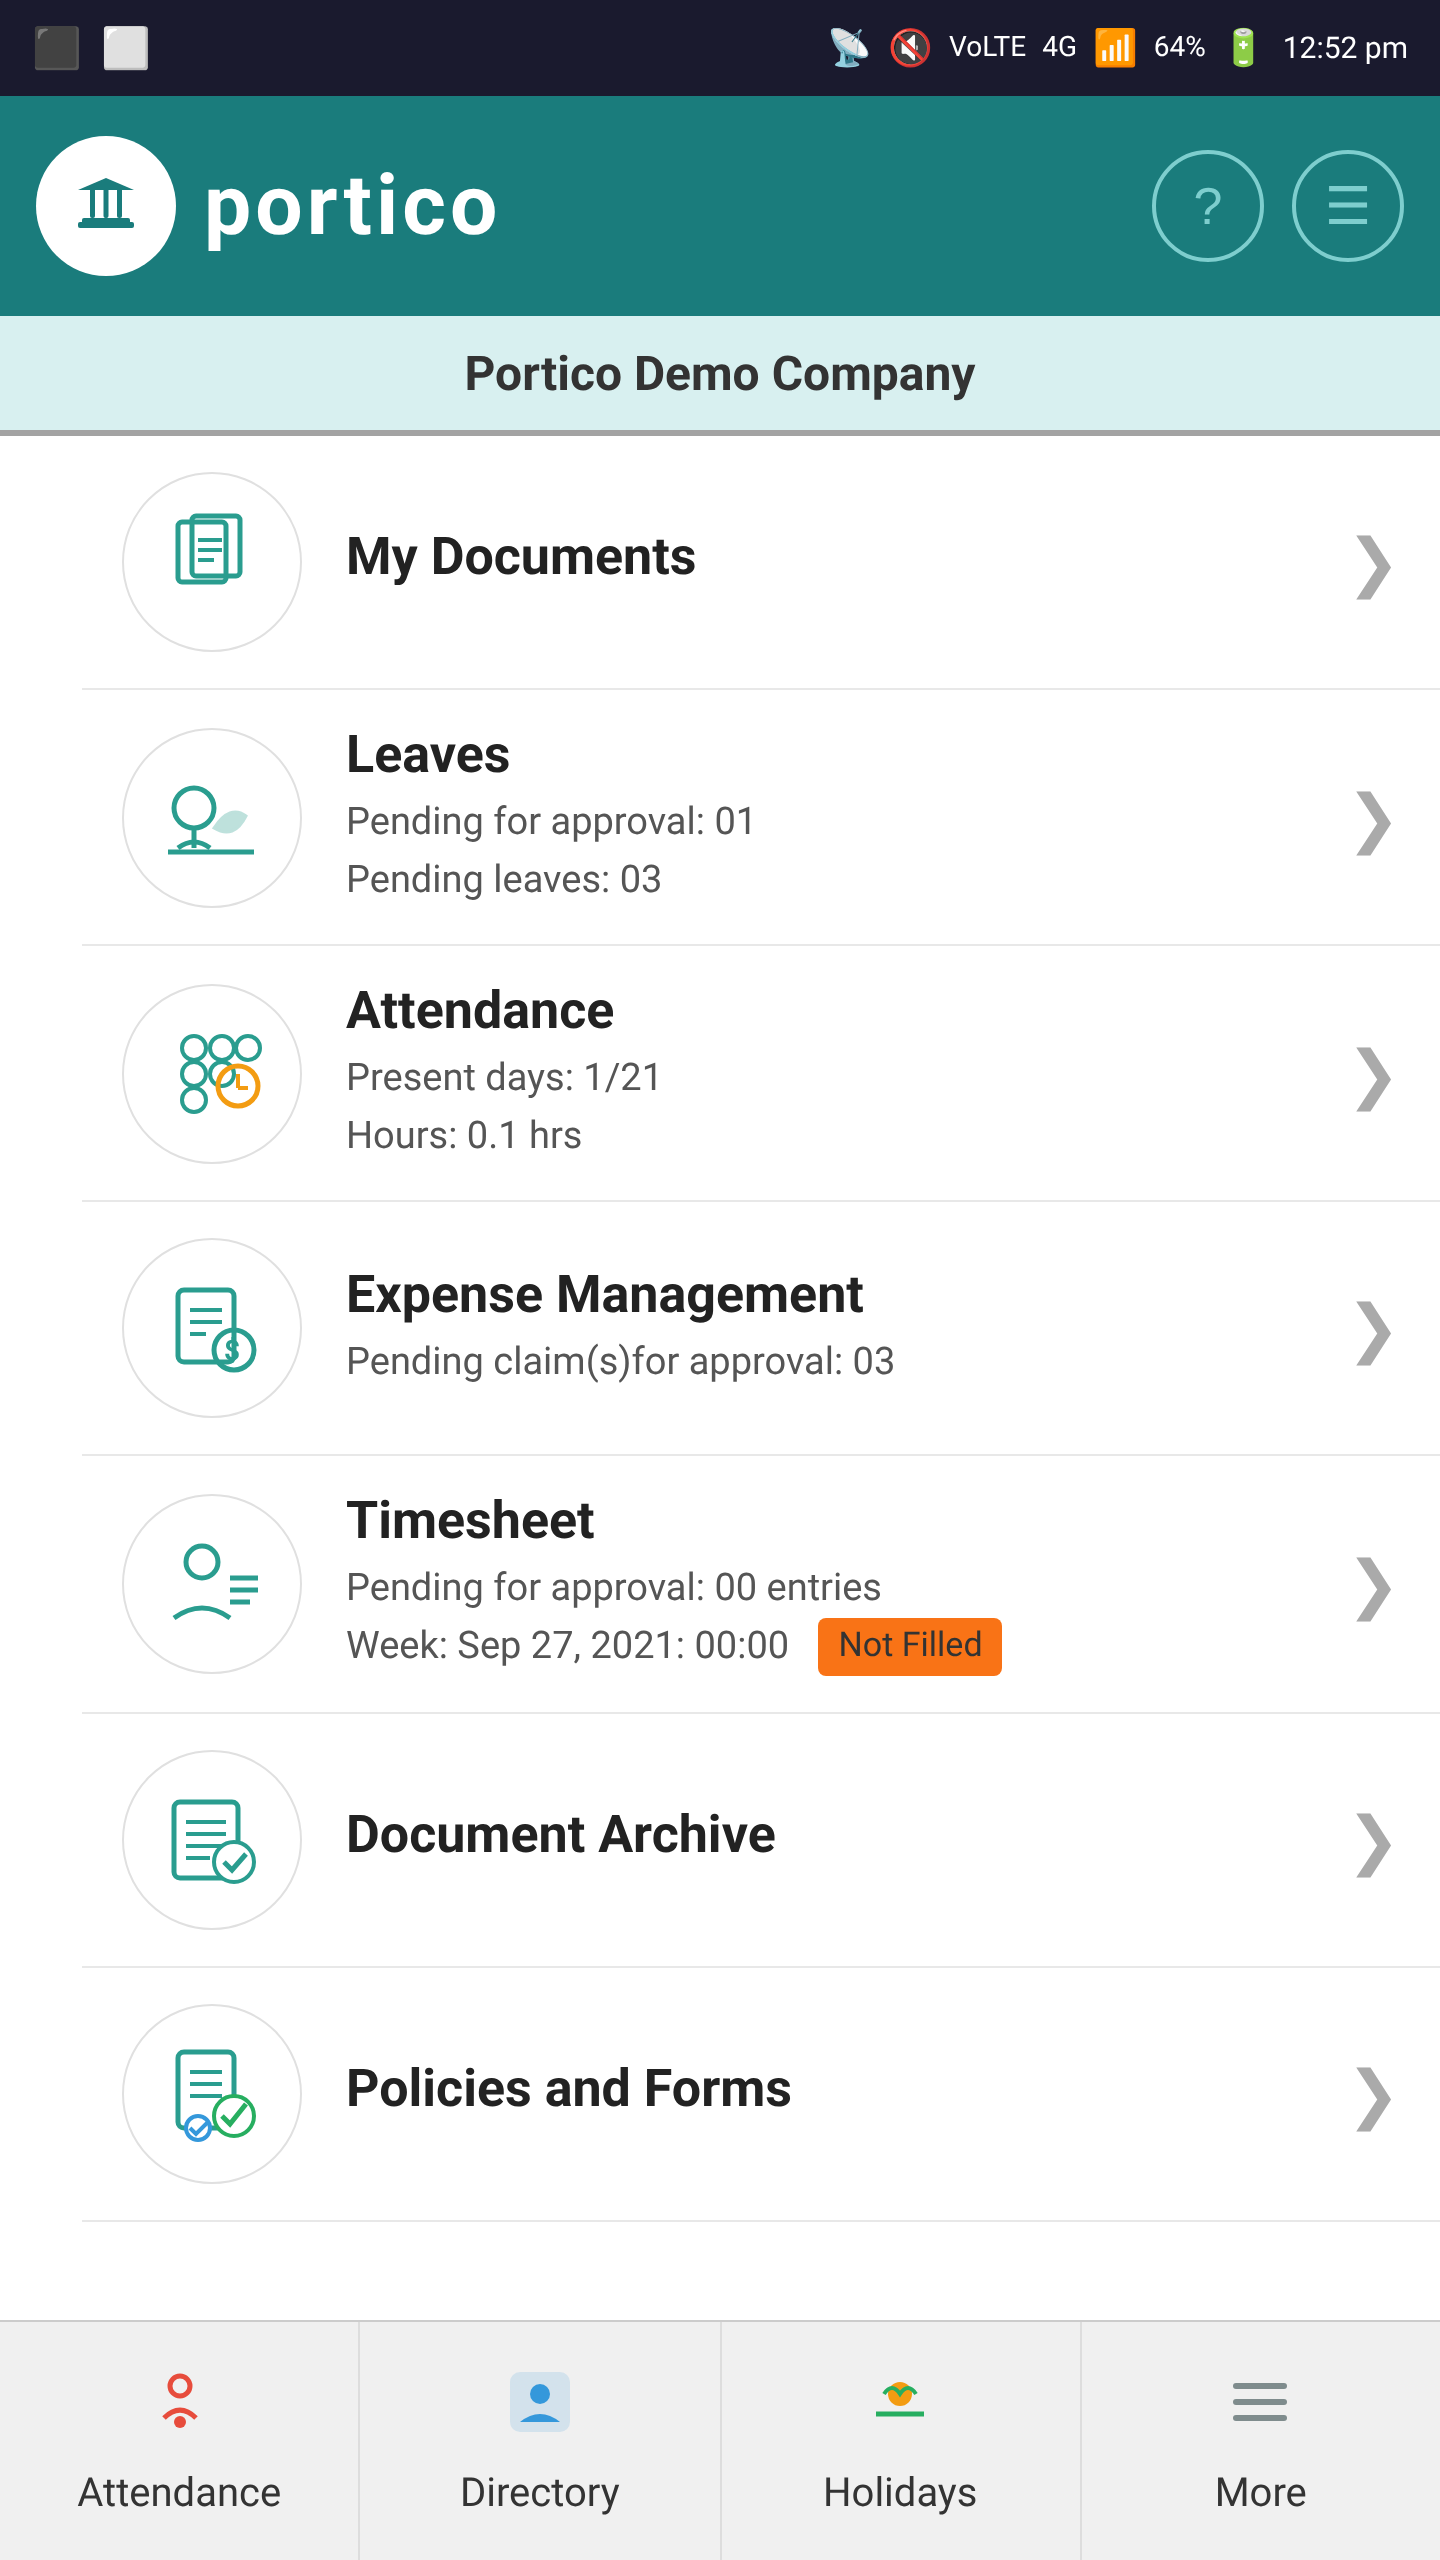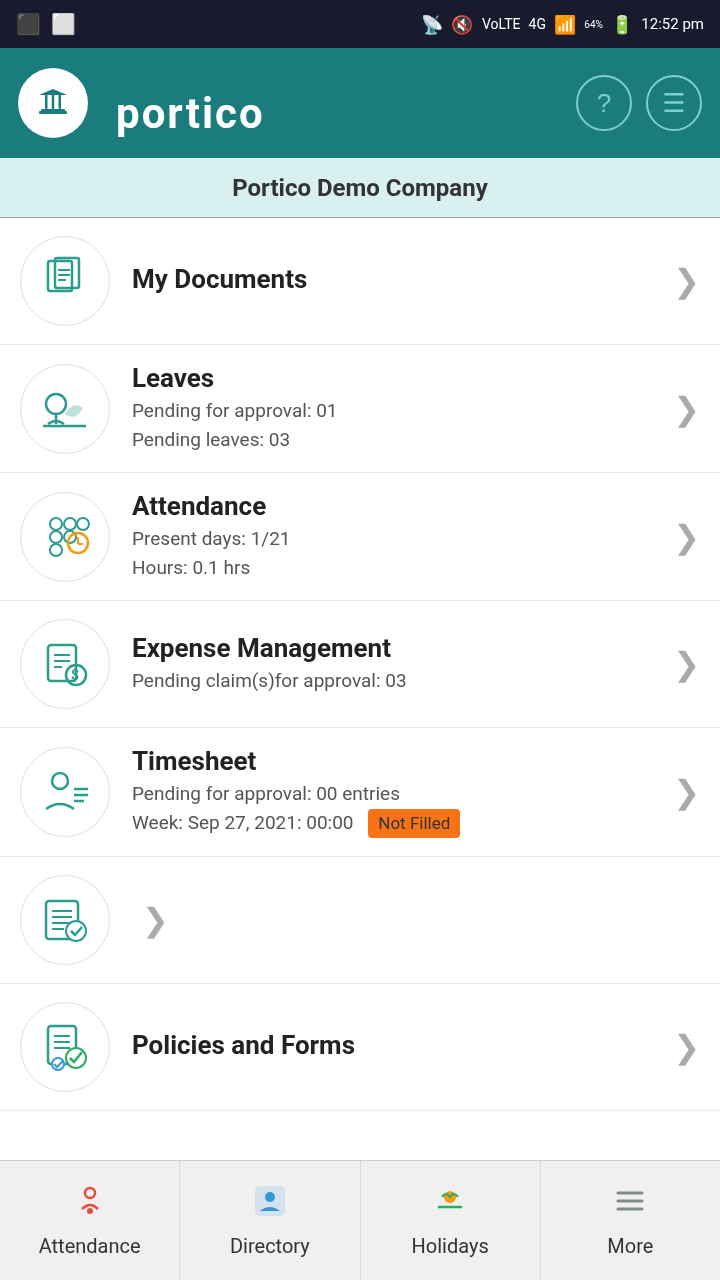--- a/index.html
+++ b/index.html
@@ -24,22 +24,22 @@
     .header {
       background: #1a7c7c;
       height: 110px;
       display: flex;
       align-items: center;
       justify-content: space-between;
       padding: 0 18px;
     }
     .header-logo {
       display: flex;
-      align-items: flex-end;
-      gap: 28px;
+      align-items: center;
+      gap: 14px;
     }
     .logo-icon {
       width: 70px;
       height: 70px;
       border-radius: 50%;
       background: #fff;
       display: flex;
       align-items: center;
       justify-content: center;
       font-size: 36px;
@@ -69,25 +69,25 @@
     
     .company-banner {
       background: #d8f0f0;
       height: 60px;
       display: flex;
       align-items: center;
       justify-content: center;
       font-size: 24px;
       font-weight: bold;
       color: #333;
-      border-bottom: 1px solid #a3a3a3;
-    }
-
-    
-    .menu-list { flex: 1; }
+      border-bottom: 3px solid #a3a3a3;
+    }
+
+    
+    .menu-list { flex: 1; padding-left: 41px; }
     .menu-item {
       display: flex;
       align-items: center;
       padding: 18px 20px;
       border-bottom: 1px solid #e8e8e8;
       cursor: pointer;
       background: #fff;
     }
     .menu-icon-wrap {
       width: 90px;
@@ -170,21 +170,21 @@
   <div class="status-left">
     <span>⬛</span>
     <span>⬜</span>
   </div>
   <div class="status-right">
     <span>📡</span>
     <span>🔇</span>
     <span style="font-size:14px;text-align:center;">VoLTE</span>
     <span style="font-size:14px;">4G</span>
     <span>📶</span>
-    <span style="font-size:10px;">64%</span>
+    <span style="font-size:14px;">64%</span>
     <span>🔋</span>
     <span style="font-size:15px;">12:52 pm</span>
   </div>
 </div>
 
 <div class="header">
   <div class="header-logo">
     <div class="logo-icon">
       <svg width="44" height="44" viewBox="0 0 44 44" fill="none">
         <circle cx="22" cy="22" r="22" fill="white"></circle>
@@ -311,20 +311,23 @@
         <svg width="54" height="54" viewBox="0 0 54 54">
           <rect x="8" y="8" width="32" height="38" rx="3" fill="none" stroke="#2a9d8f" stroke-width="2.5"></rect>
           <line x1="14" y1="18" x2="34" y2="18" stroke="#2a9d8f" stroke-width="2"></line>
           <line x1="14" y1="24" x2="34" y2="24" stroke="#2a9d8f" stroke-width="2"></line>
           <line x1="14" y1="30" x2="34" y2="30" stroke="#2a9d8f" stroke-width="2"></line>
           <line x1="14" y1="36" x2="26" y2="36" stroke="#2a9d8f" stroke-width="2"></line>
           <circle cx="38" cy="38" r="10" fill="white" stroke="#2a9d8f" stroke-width="2"></circle>
           <path d="M33 38 L37 42 L44 34" fill="none" stroke="#2a9d8f" stroke-width="2.5"></path>
         </svg>
       </div>
+      <div class="menu-content">
+        <div class="menu-title">Document Archive</div>
+      </div>
       <span class="menu-arrow">❯</span>
     </div>
 
     <div class="menu-item">
       <div class="menu-icon-wrap">
         <svg width="54" height="54" viewBox="0 0 54 54">
           <rect x="10" y="6" width="28" height="38" rx="3" fill="none" stroke="#2a9d8f" stroke-width="2.5"></rect>
           <line x1="16" y1="16" x2="32" y2="16" stroke="#2a9d8f" stroke-width="2"></line>
           <line x1="16" y1="22" x2="32" y2="22" stroke="#2a9d8f" stroke-width="2"></line>
           <line x1="16" y1="28" x2="32" y2="28" stroke="#2a9d8f" stroke-width="2"></line>

